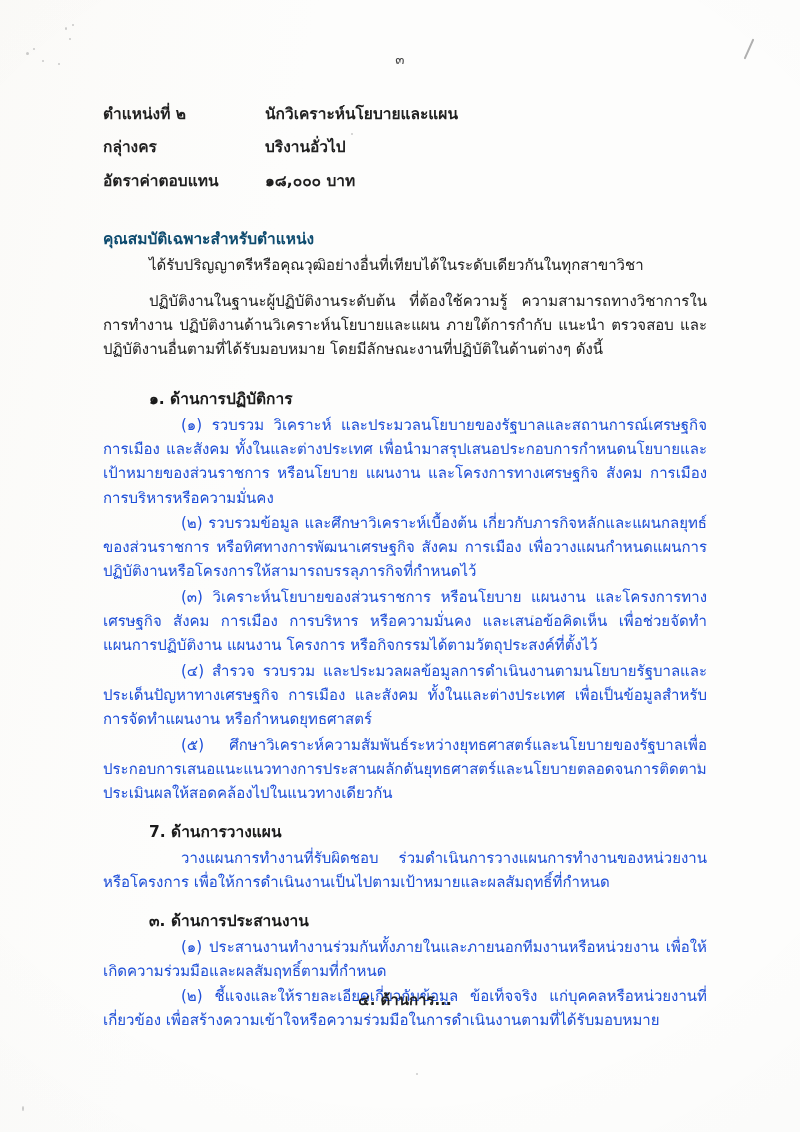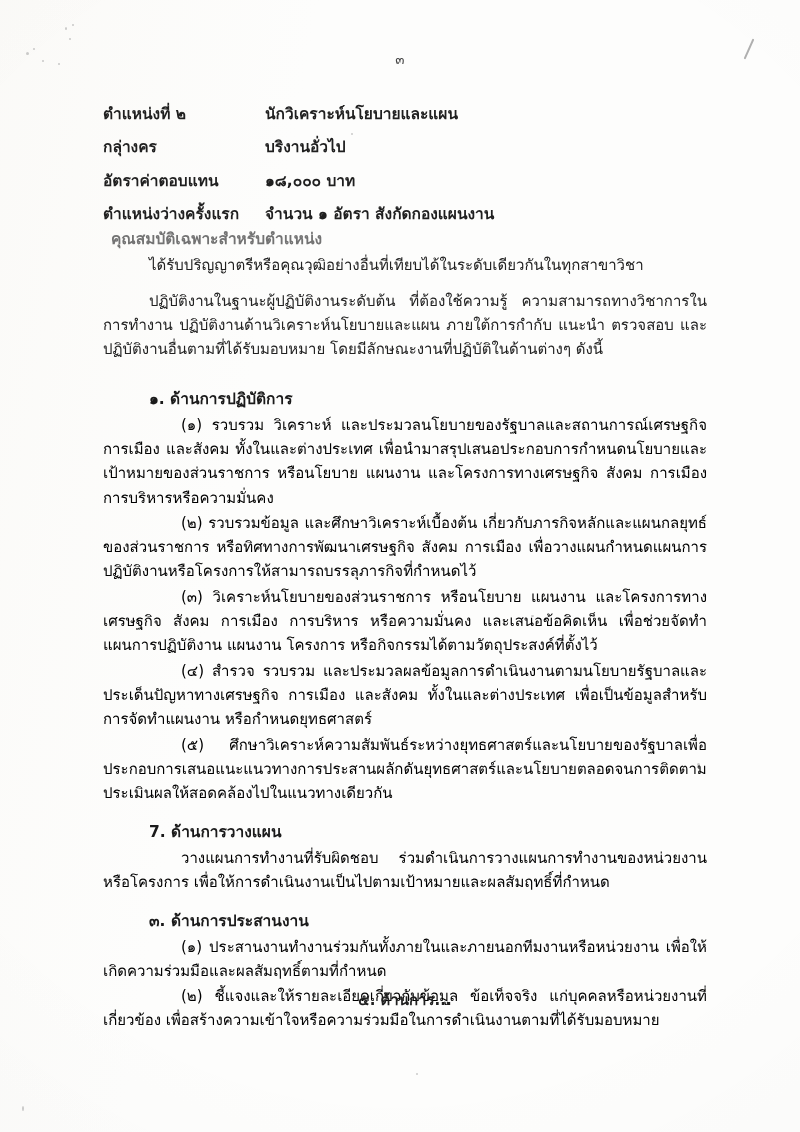--- a/index.html
+++ b/index.html
@@ -102,22 +102,22 @@
   .body-block {
     position: absolute;
     left: 103px;
     top: 228px;
     width: 604px;
   }
 
   .heading {
     font-size: 15.5px;
     font-weight: 700;
-    color: #737373;
-    margin: 0 0 2px 8px;
+    color: #0c4a6e;
+    margin: 0 0 2px 0;
     line-height: 1.5;
   }
 
   .para {
     font-size: 15px;
     line-height: 1.62;
     color: #222;
     margin: 0 0 2px 0;
     text-align: justify;
     text-justify: inter-word;
@@ -129,21 +129,21 @@
     font-weight: 700;
     color: #1a1a1a;
     margin: 16px 0 1px 0;
     padding-left: 46px;
     line-height: 1.5;
   }
 
   .item {
     font-size: 15px;
     line-height: 1.62;
-    color: #000000;
+    color: #1d4ed8;
     margin: 0 0 1px 0;
     text-align: justify;
     text-justify: inter-word;
     text-indent: 78px;
   }
 
   .spacer-sm { height: 9px; }
 
   .footer-note {
     position: absolute;
@@ -186,24 +186,20 @@
         <div class="meta-value">นักวิเคราะห์นโยบายและแผน</div>
       </div>
       <div class="meta-row">
         <div class="meta-label">กลุ่างคร</div>
         <div class="meta-value">บริงานอั่วไป</div>
       </div>
       <div class="meta-row">
         <div class="meta-label">อัตราค่าตอบแทน</div>
         <div class="meta-value">๑๘,๐๐๐ บาท</div>
       </div>
-      <div class="meta-row">
-        <div class="meta-label">ตำแหน่งว่างครั้งแรก</div>
-        <div class="meta-value">จำนวน ๑ อัตรา สังกัดกองแผนงาน</div>
-      </div>
     </div>
 
     <div class="body-block">
 
       <div class="heading">คุณสมบัติเฉพาะสำหรับตำแหน่ง</div>
       <p class="para">ได้รับปริญญาตรีหรือคุณวุฒิอย่างอื่นที่เทียบได้ในระดับเดียวกันในทุกสาขาวิชา</p>
 
       <div class="spacer-sm"></div>
 
       <p class="para">ปฏิบัติงานในฐานะผู้ปฏิบัติงานระดับต้น ที่ต้องใช้ความรู้ ความสามารถทางวิชาการในการทำงาน ปฏิบัติงานด้านวิเคราะห์นโยบายและแผน ภายใต้การกำกับ แนะนำ ตรวจสอบ และปฏิบัติงานอื่นตามที่ได้รับมอบหมาย โดยมีลักษณะงานที่ปฏิบัติในด้านต่างๆ ดังนี้</p>

